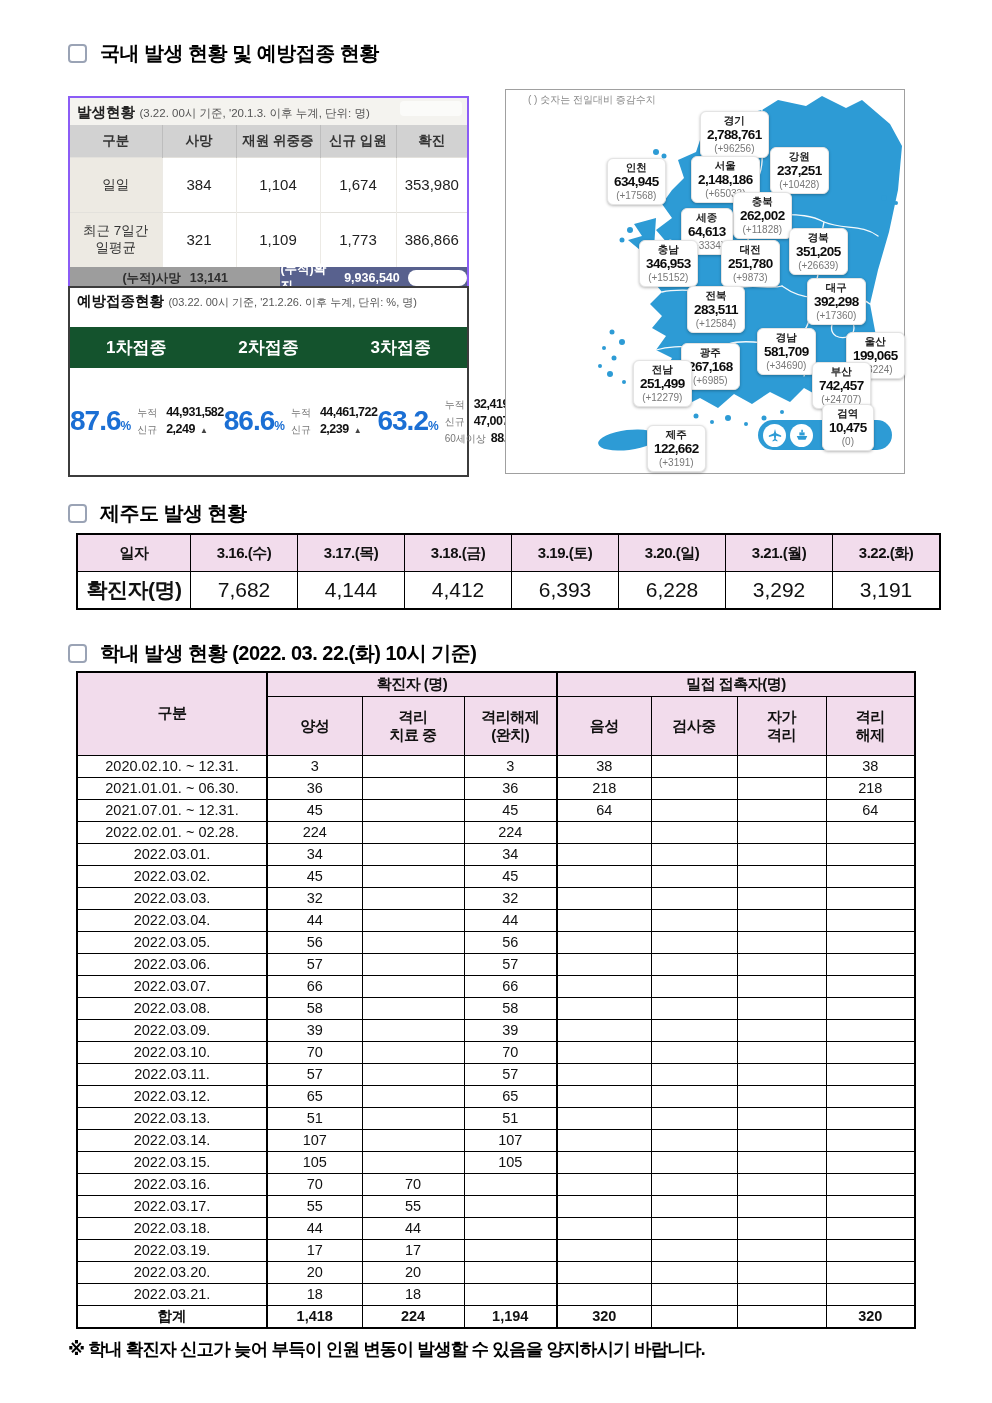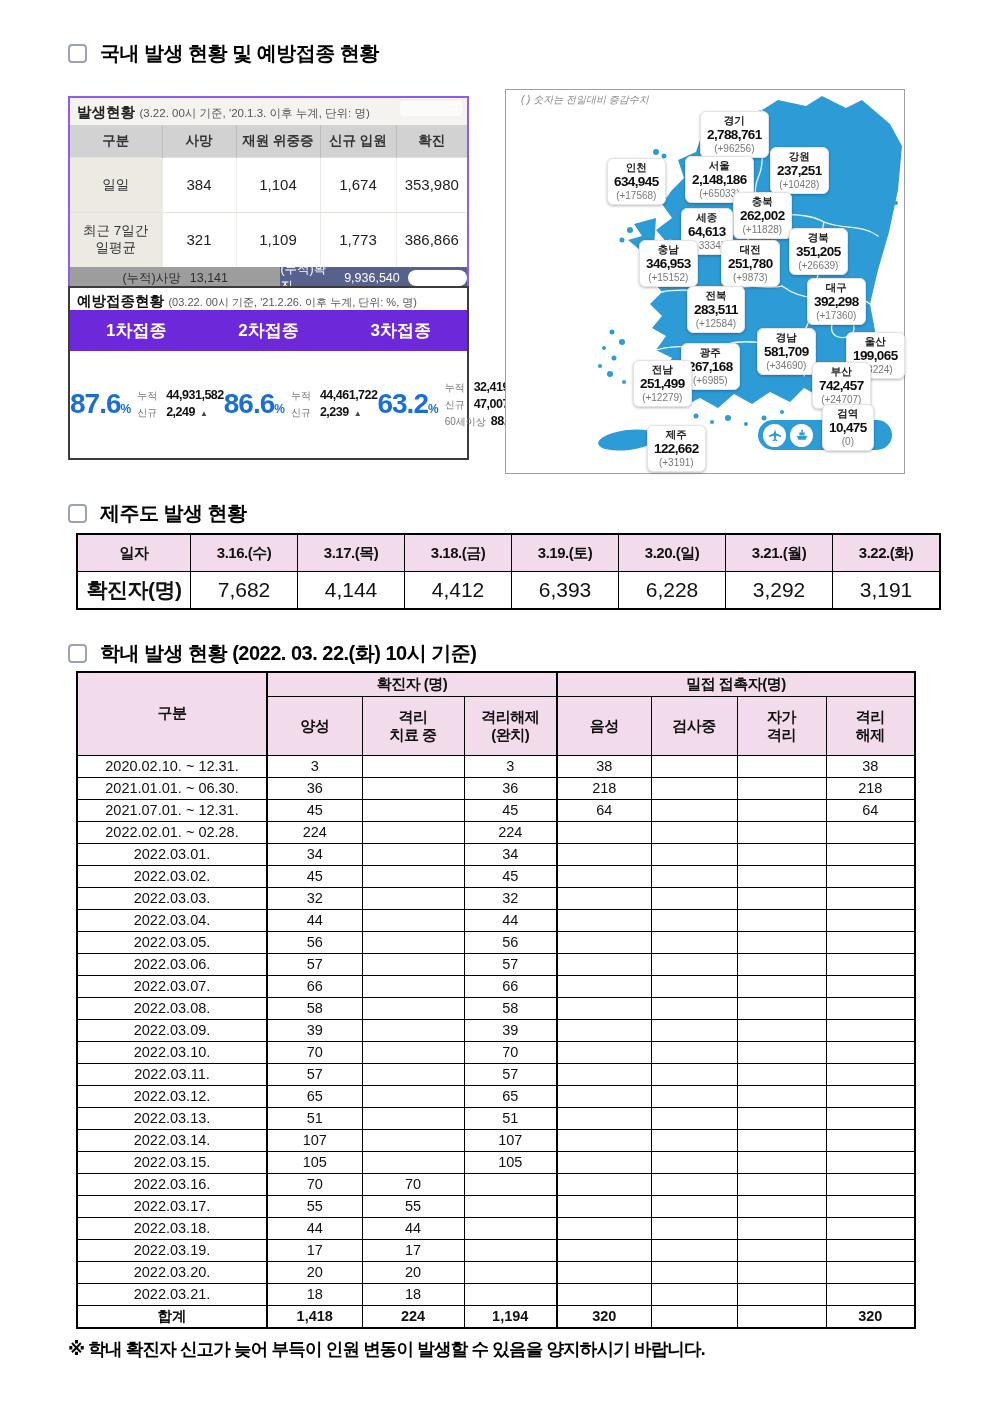--- a/index.html
+++ b/index.html
@@ -21,45 +21,45 @@
   .t1-title .tt{font-size:14.5px;font-weight:bold;color:#222;}
   .t1-title .sub{font-size:11.5px;color:#555;}
   .redact1{position:absolute;right:5px;top:3px;width:62px;height:15px;background:#fbfbf9;border-radius:4px;}
   .t1 table{width:100%;border-collapse:collapse;table-layout:fixed;}
   .t1 th{background:#d2d2d2;font-size:13.5px;font-weight:600;color:#333;height:30px;}
   .t1 th + th{border-left:1px solid #bdbdbd;}
   .t1 td{text-align:center;font-size:15px;color:#222;height:52px;background:#fff;}
   .t1 td.lbl{background:#edeae3;font-size:13.5px;color:#333;line-height:1.25;}
   .t1 td + td{border-left:1px solid #eceae5;}
   .t1 tr + tr td{border-top:1px solid #e3e1dc;}
-  .t1-footer{display:flex;height:23px;font-size:12.5px;font-weight:normal;}
+  .t1-footer{display:flex;height:23px;font-size:12.5px;font-weight:bold;}
   .t1-footer .fl{flex:0 0 53%;background:#9d9d9d;color:#2e2e2e;display:flex;align-items:center;justify-content:center;gap:9px;}
   .t1-footer .fr{flex:1;background:#58618e;color:#fff;display:flex;align-items:center;justify-content:center;gap:8px;}
   .pill{width:62px;height:16px;background:#fff;border-radius:9px;}
 
   
   .vx{position:absolute;left:0;top:197px;width:397px;border:2px solid #3c3c3c;background:#fff;}
-  .vx-title{padding:4px 7px 0;line-height:1.1;}
+  .vx-title{padding:4px 7px 17px;line-height:1.1;}
   .vx-title .tt{font-size:14.5px;font-weight:bold;color:#111;}
   .vx-title .sub{font-size:11px;color:#555;}
-  .vx-head{display:flex;background:#6d28d9;height:41px;}
+  .vx-head{display:flex;background:#14532d;height:41px;}
   .vx-head div{flex:1;color:#fff;font-size:17px;font-weight:bold;display:flex;align-items:center;justify-content:center;}
   .vx-body{display:flex;height:107px;}
   .vx-col{flex:1;display:flex;align-items:center;justify-content:center;gap:7px;}
   .pct{color:#1b6fd4;font-weight:bold;font-size:28px;letter-spacing:-1px;white-space:nowrap;}
   .pct small{font-size:12px;font-weight:bold;}
   .vrows{display:flex;flex-direction:column;gap:2px;}
   .vrow{display:flex;align-items:baseline;gap:5px;white-space:nowrap;}
   .vrow .k{color:#777;font-size:10px;min-width:24px;}
   .vrow .v{color:#111;font-size:12.5px;font-weight:bold;letter-spacing:-0.5px;}
   .vrow .ar{color:#444;font-size:8px;}
 
   
   .map{position:absolute;left:437px;top:0;width:398px;height:383px;border:1px solid #a0a0a0;background:#fff;}
-  .map-note{position:absolute;top:3px;left:15px;font-size:10px;color:#8a8a8a;font-style:italic;}
+  .map-note{position:absolute;top:3px;left:22px;font-size:10px;color:#8a8a8a;}
   .map svg.geo{position:absolute;left:0;top:0;}
   .mcard{position:absolute;background:#fff;border:1px solid #e4e4e4;border-radius:6px;
          box-shadow:0 1px 3px rgba(0,0,0,.28);padding:2px 6px;text-align:center;line-height:1.22;z-index:2;}
   .mcard .n{font-size:10.5px;font-weight:bold;color:#222;}
   .mcard .v{font-size:13.5px;font-weight:bold;color:#0c0c0c;letter-spacing:-0.6px;}
   .mcard .d{font-size:10px;color:#777;}
   .qpill{position:absolute;left:252px;top:330px;width:134px;height:30px;background:#2d9bd5;border-radius:16px;
          display:flex;align-items:center;gap:4px;padding-left:5px;box-sizing:border-box;z-index:1;}
   .qcircle{width:23px;height:23px;background:#fff;border-radius:50%;display:flex;align-items:center;justify-content:center;}
 
@@ -266,21 +266,21 @@
           <div class="mcard" style="left: 264px; top: 57px;">
             <div class="n">강원</div>
             <div class="v">237,251</div>
             <div class="d">(+10428)</div>
           </div>
           <div class="mcard" style="left: 101px; top: 68px;">
             <div class="n">인천</div>
             <div class="v">634,945</div>
             <div class="d">(+17568)</div>
           </div>
-          <div class="mcard" style="left: 179px; top: 66px;">
+          <div class="mcard" style="left: 185px; top: 66px;">
             <div class="n">서울</div>
             <div class="v">2,148,186</div>
             <div class="d">(+65033)</div>
           </div>
           <div class="mcard" style="left: 227px; top: 102px;">
             <div class="n">충북</div>
             <div class="v">262,002</div>
             <div class="d">(+11828)</div>
           </div>
           <div class="mcard" style="left: 175px; top: 118px;">

